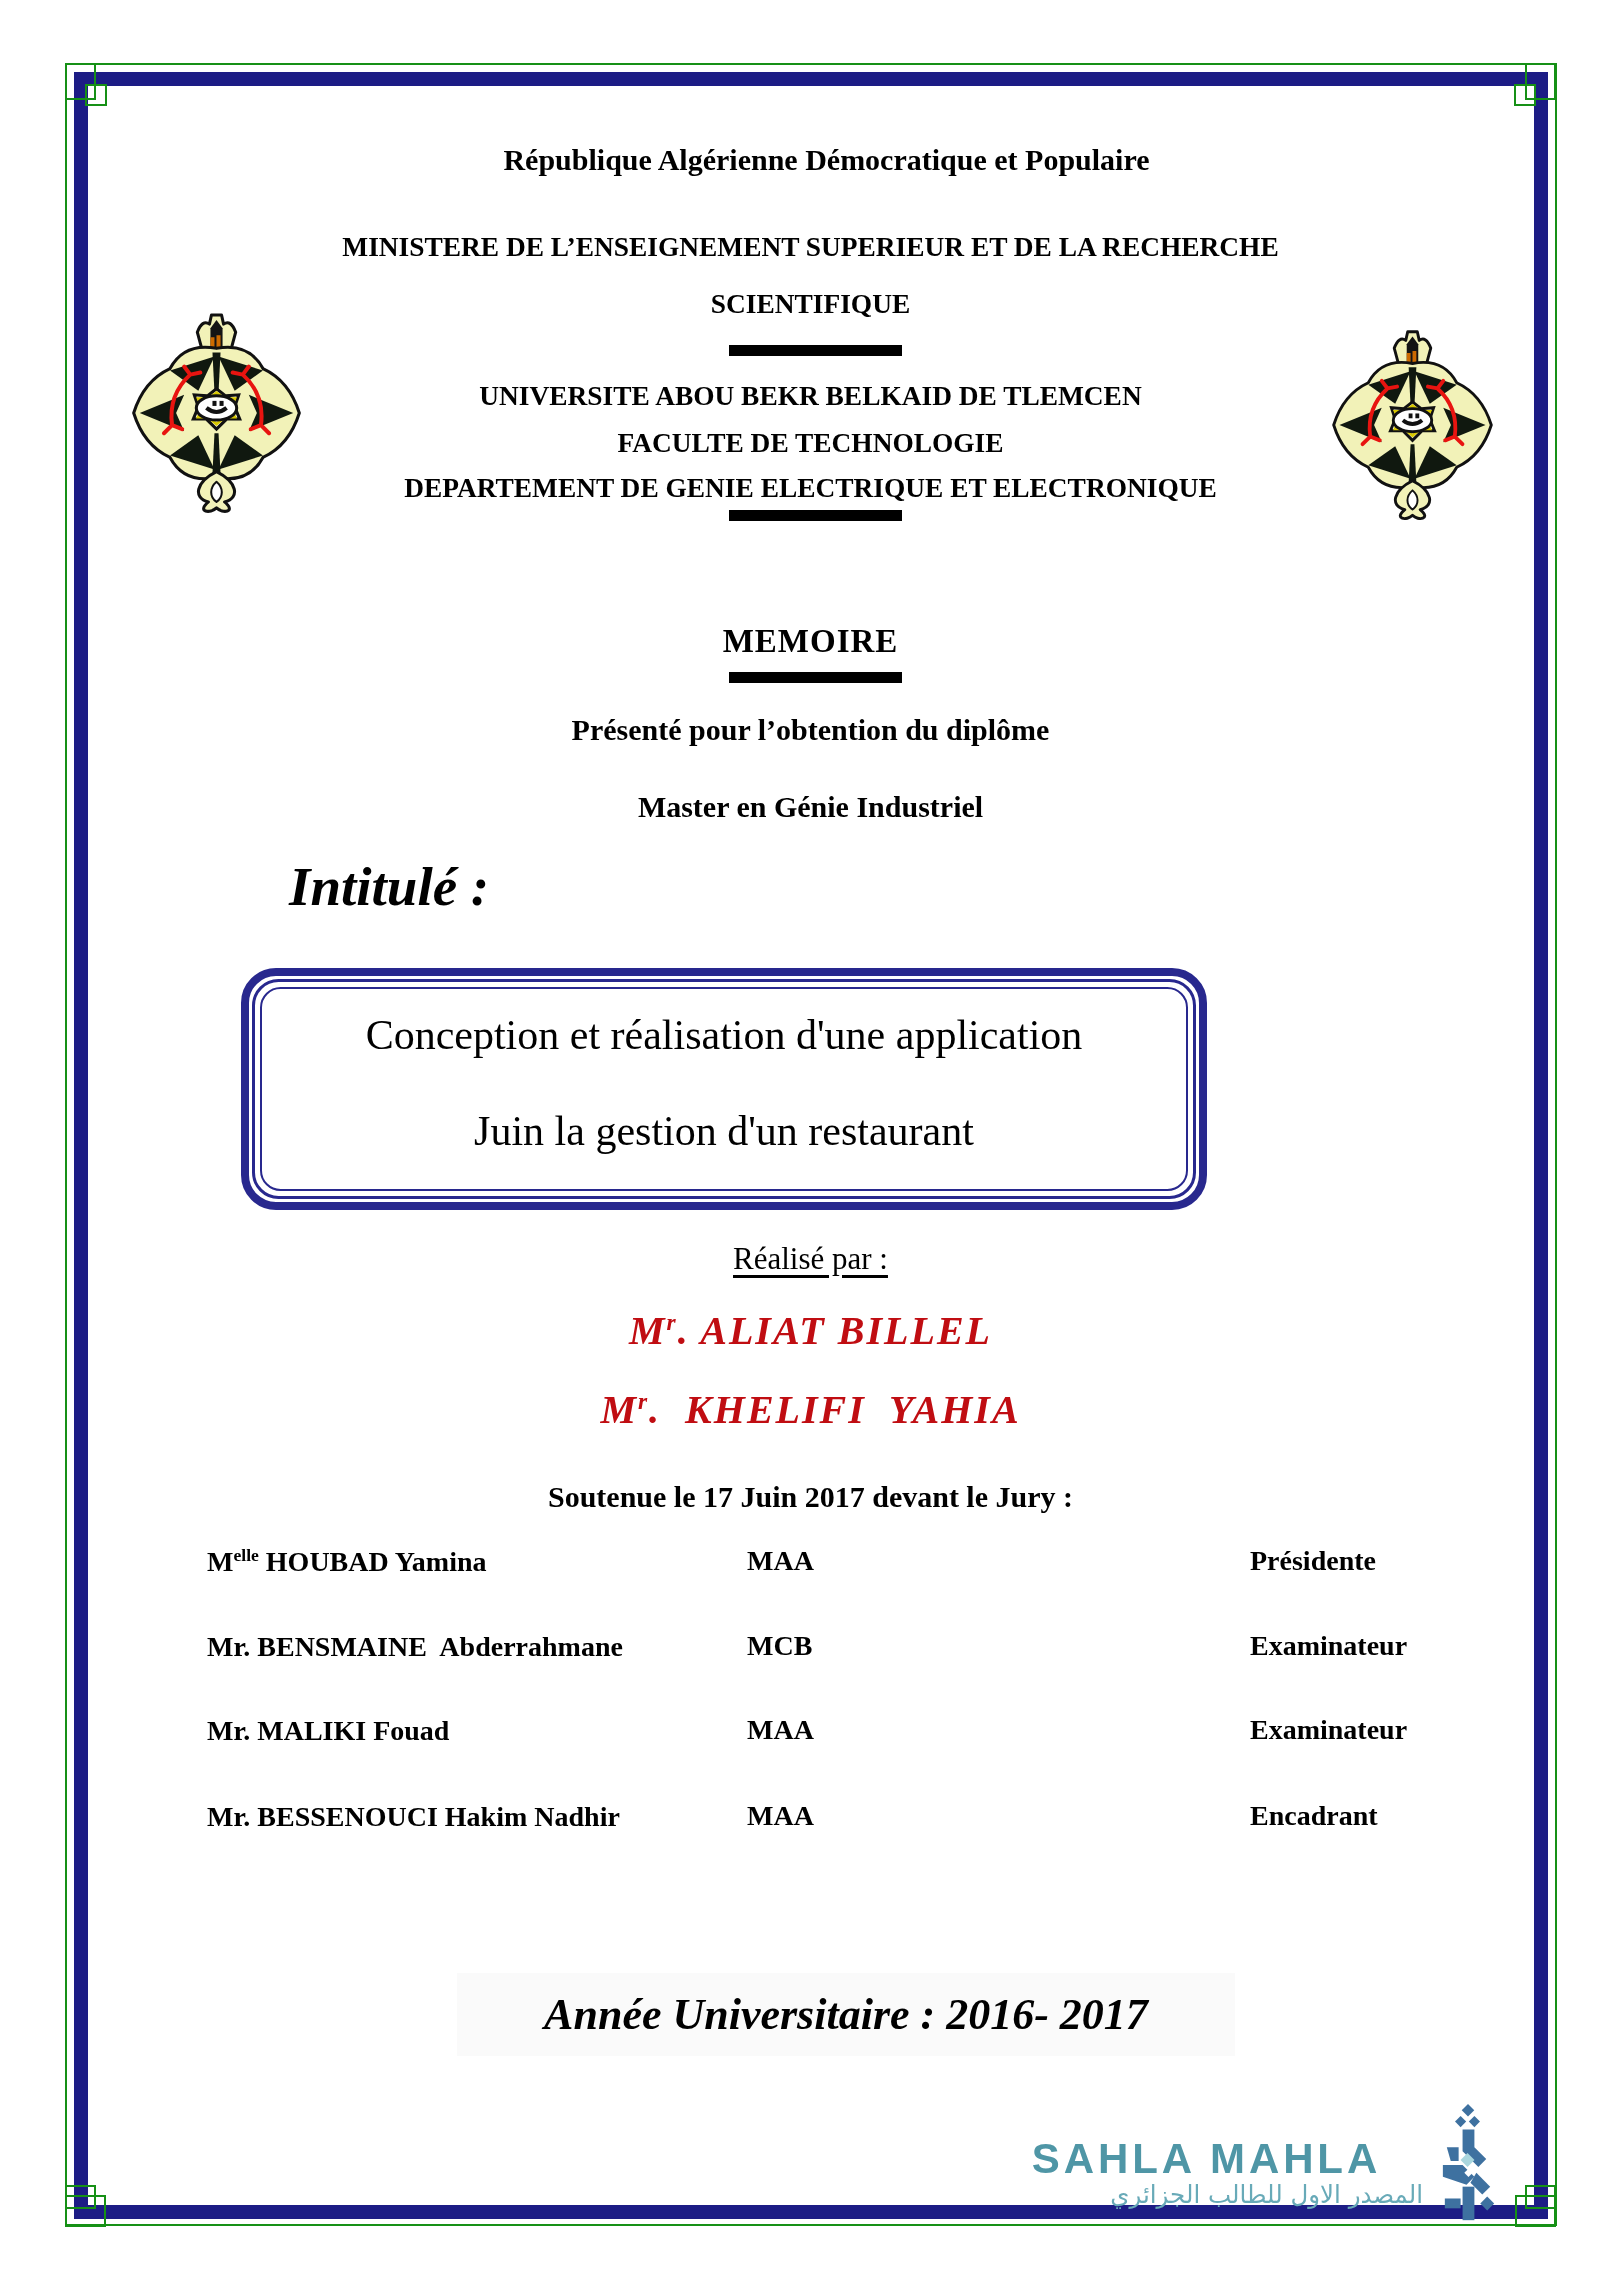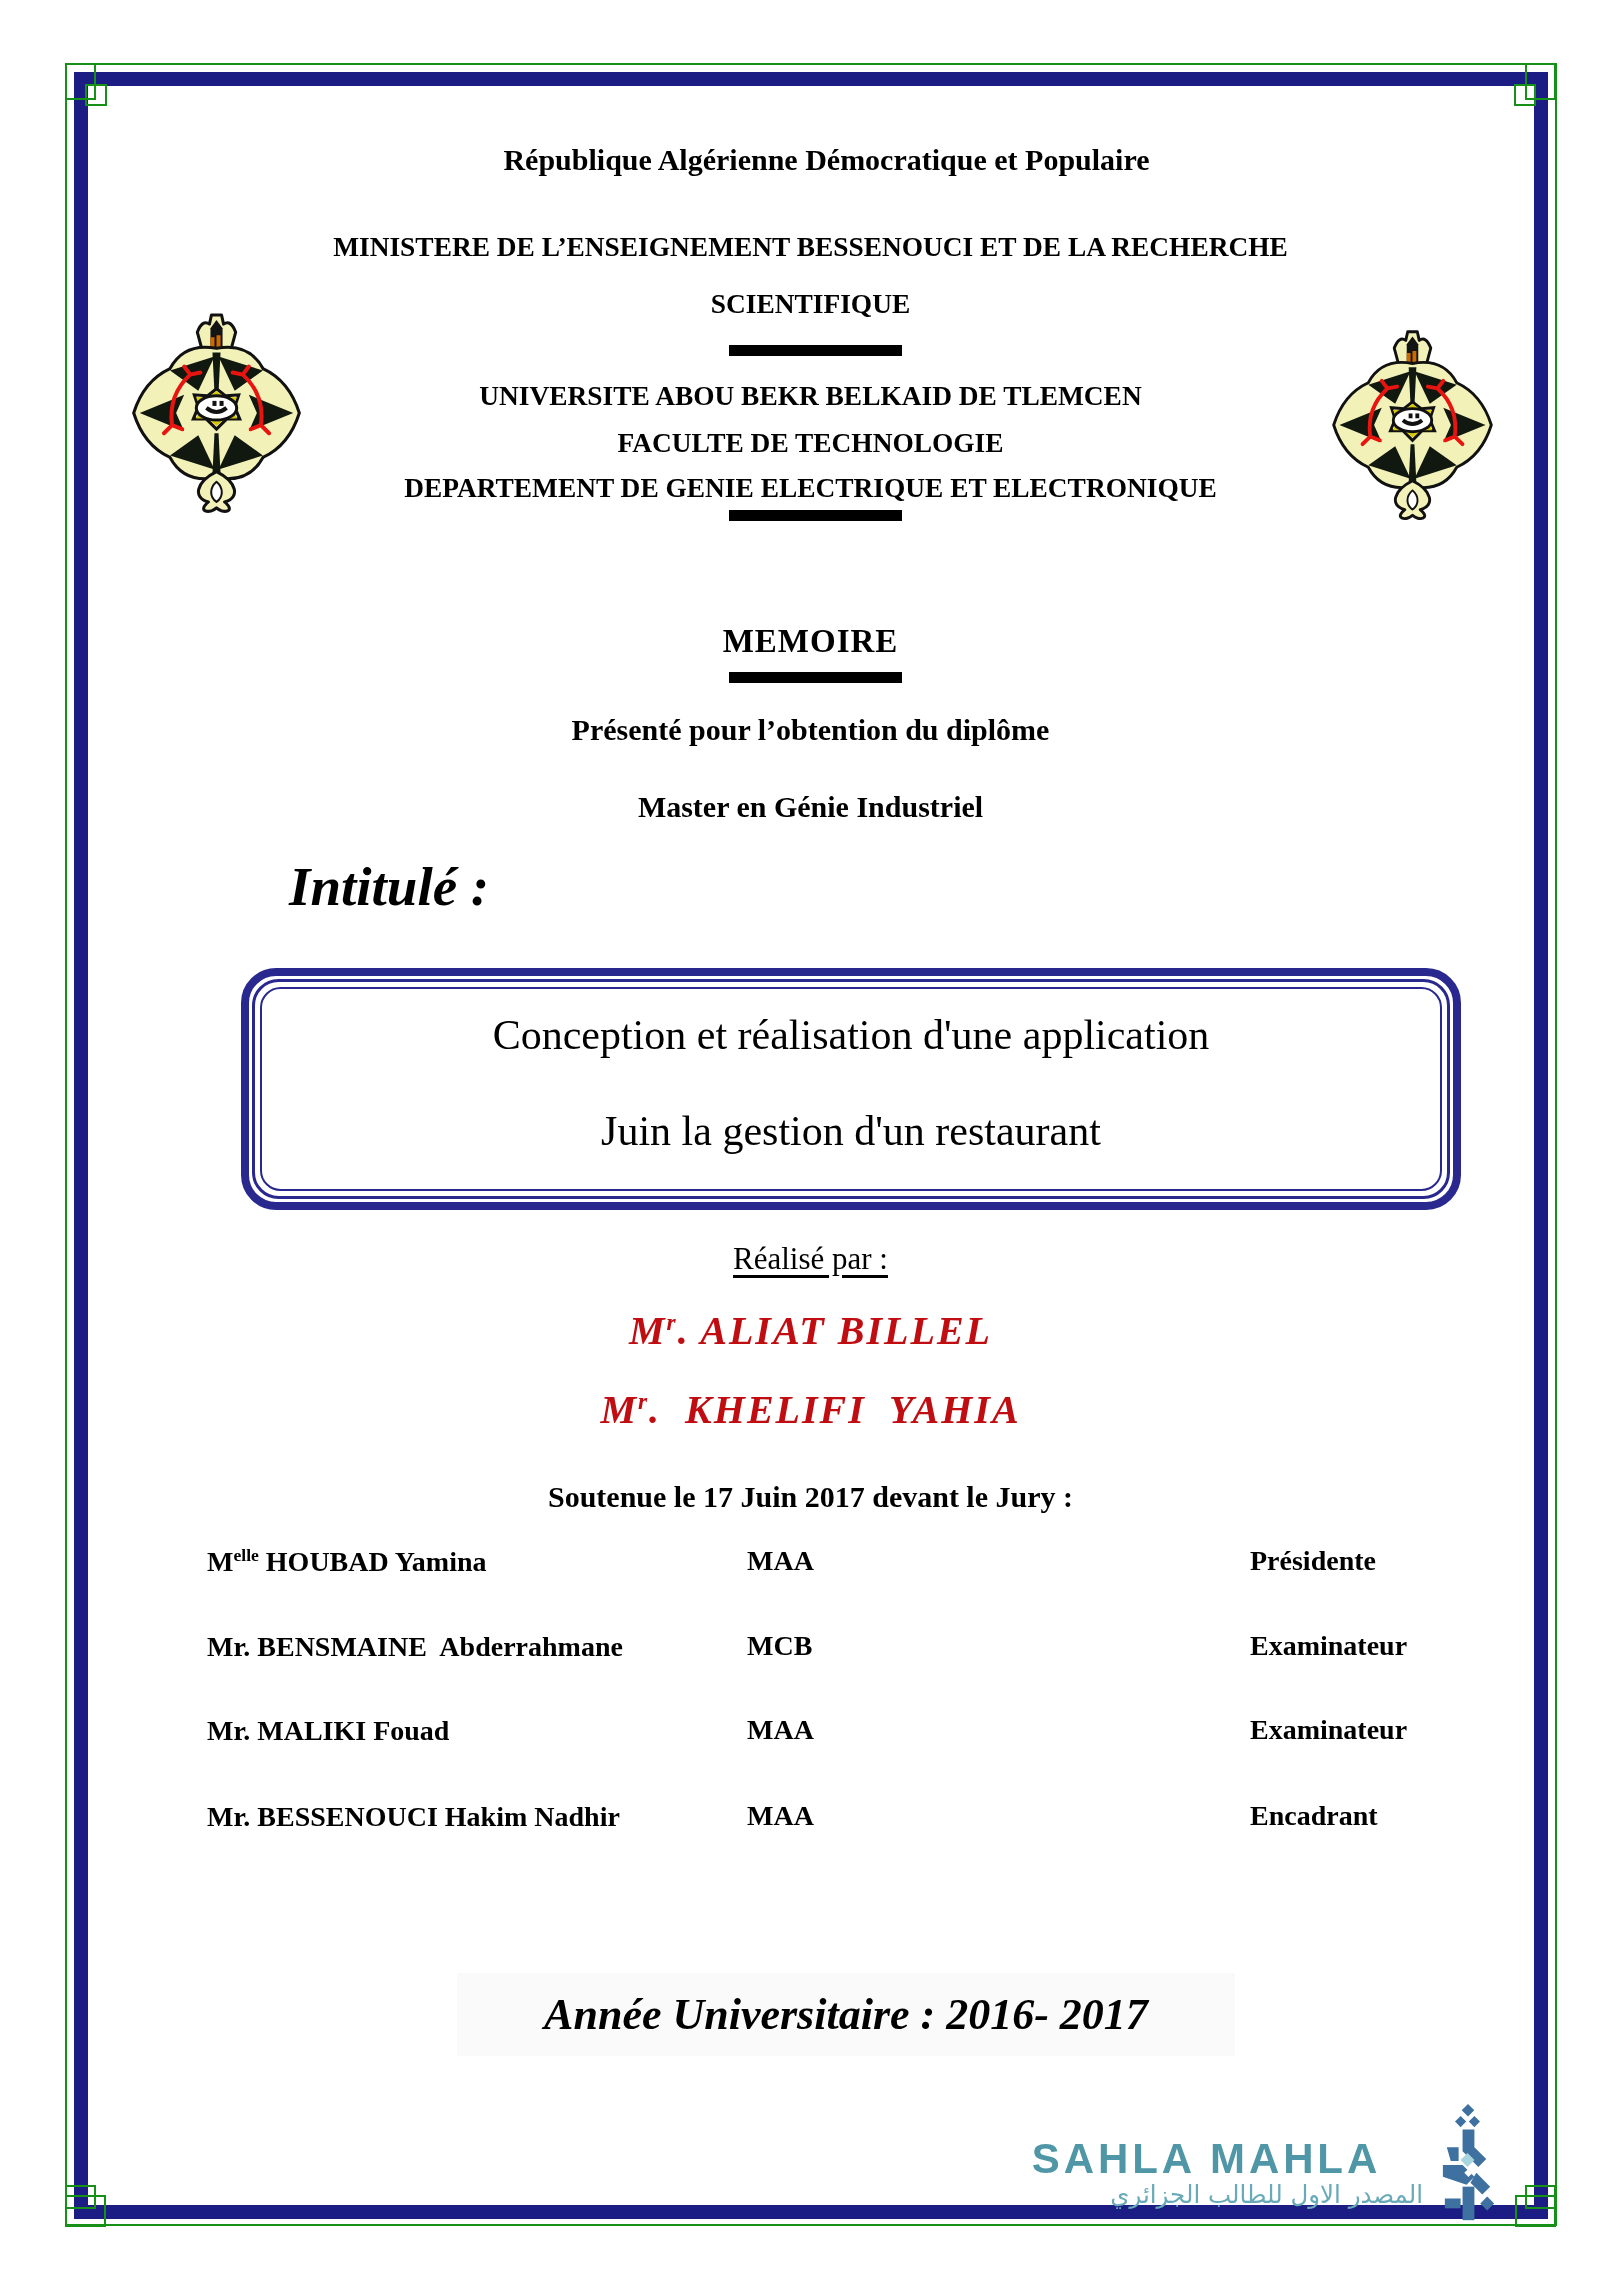--- a/index.html
+++ b/index.html
@@ -35,21 +35,21 @@
   .department{top:473px;font-size:27.4px;}
   .bar{width:173px;height:10.8px;background:#000;left:729px;}
   .bar1{top:345px;} .bar2{top:510px;} .bar3{top:672px;}
 
   .memoire{top:623px;font-size:33px;letter-spacing:1px;}
   .presente{top:713px;font-size:30px;}
   .master{top:790px;font-size:30px;}
   .intitule{left:289px;top:855px;font-size:55px;font-style:italic;font-weight:700;font-family:Liberation Serif, serif;}
 
   
-  .tbox{left:241px;top:968px;width:1220px;height:242px;border:8.8px solid #28288e;border-radius:35px;box-sizing:border-box;}
+  .tbox{left:241px;top:968px;width:966px;height:242px;border:8.8px solid #28288e;border-radius:35px;box-sizing:border-box;}
   .tbox-mid{position:absolute;inset:2.9px;border:3.9px solid #28288e;border-radius:26.5px;}
   .tbox-in{position:absolute;inset:4.9px;border:2px solid #28288e;border-radius:20.6px;}
   .ttl1{top:35px;font-size:42px;}
   .ttl2{top:131px;font-size:42px;}
 
   .realise{top:1241px;font-size:31px;text-decoration:underline;text-underline-offset:5.9px;}
   .author{font-size:40px;font-style:italic;font-weight:700;color:#c00d12;letter-spacing:2px;}
   .author sup{font-size:23.5px;}
   .author1{top:1307px;} .author2{top:1386px;}
   .soutenue{top:1480px;font-size:30px;}
@@ -83,21 +83,21 @@
 <div class="abs csq tlA"></div>
 <div class="abs csq tlB"></div>
 <div class="abs csq trA"></div>
 <div class="abs csq trB"></div>
 <div class="abs csq blA"></div>
 <div class="abs csq blB"></div>
 <div class="abs csq brA"></div>
 <div class="abs csq brB"></div>
 
 <div class="abs ctr b republic">République Algérienne Démocratique et Populaire</div>
-<div class="abs ctr b ministry1">MINISTERE DE L’ENSEIGNEMENT BESSENOUCI ET DE LA RECHERCHE</div>
+<div class="abs ctr b ministry1">MINISTERE DE L’ENSEIGNEMENT SUPERIEUR ET DE LA RECHERCHE</div>
 <div class="abs ctr b ministry2">SCIENTIFIQUE</div>
 <div class="abs bar bar1"></div>
 <div class="abs ctr b university">UNIVERSITE ABOU BEKR BELKAID DE TLEMCEN</div>
 <div class="abs ctr b faculty">FACULTE DE TECHNOLOGIE</div>
 <div class="abs ctr b department">DEPARTEMENT DE GENIE ELECTRIQUE ET ELECTRONIQUE</div>
 <div class="abs bar bar2"></div>
 
 <svg class="abs emblem-left" viewBox="0 0 180 200">
   <g stroke="#111" stroke-width="3" stroke-linejoin="round">
     <path d="M78,46 L71,20 Q76,7 83,12 L85,3 L95,3 L97,12 Q104,7 109,20 L102,46 Z" fill="#f2f2b8"></path>

